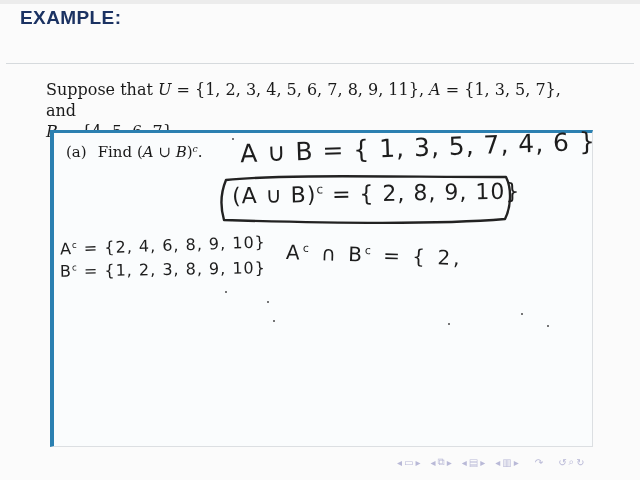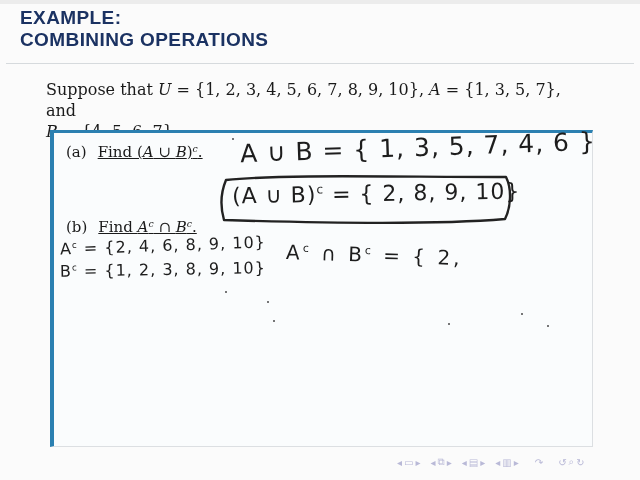--- a/index.html
+++ b/index.html
@@ -14,21 +14,21 @@
     font-size:19px;line-height:22px;color:#1b3262;letter-spacing:0.4px;
   }
   .title-rule{position:absolute;left:6px;right:6px;top:63px;height:1px;background:#d6dadd;}
   .intro{position:absolute;left:46px;top:79px;width:530px;font-size:16px;line-height:21px;}
   .example-box{
     position:absolute;left:50px;top:130px;width:538px;height:313px;
     background:#fafcfd;
     border-top:3px solid #2b80b1;border-left:4px solid #2b80b1;
     border-right:1px solid #dcdfe2;border-bottom:1px solid #dcdfe2;
   }
-  .item{position:absolute;font-size:15px;white-space:nowrap;text-decoration:underline;}
+  .item{position:absolute;font-size:15px;white-space:nowrap;}
   .item-label{display:inline-block;margin-right:11px;}
   .seg-it{font-style:italic;}
   .seg-sup{font-size:0.62em;vertical-align:0.55em;font-style:italic;}
   .hw{
     position:absolute;font-family:"DejaVu Sans",sans-serif;color:#1d1d1d;
     white-space:nowrap;letter-spacing:1px;
   }
   .seg-hwsup{font-size:0.55em;vertical-align:0.7em;}
   .hw-a1{left:240px;top:133px;font-size:25px;transform:rotate(-2deg);}
   .hw-a2{left:232px;top:181px;font-size:22px;transform:rotate(-1deg);}
@@ -49,36 +49,32 @@
   .navbar span:nth-child(14){margin-left:13px;}
 </style>
 </head>
 <body>
 
 <div class="slide">
   <div class="top-strip"></div>
 
   <h1 class="slide-title">
     <span>EXAMPLE:</span><br>
-    <span>COMBINING OPERATIONS</span>
   </h1>
   <div class="title-rule"></div>
 
   <div class="intro">
-    <div><span class="seg-rm">Suppose that </span><span class="seg-it">U</span><span class="seg-rm"> = {1, 2, 3, 4, 5, 6, 7, 8, 9, 10}, </span><span class="seg-it">A</span><span class="seg-rm"> = {1, 3, 5, 7}, and</span></div>
+    <div><span class="seg-rm">Suppose that </span><span class="seg-it">U</span><span class="seg-rm"> = {1, 2, 3, 4, 5, 6, 7, 8, 9, 11}, </span><span class="seg-it">A</span><span class="seg-rm"> = {1, 3, 5, 7}, and</span></div>
     <div><span class="seg-it">B</span><span class="seg-rm"> = {4, 5, 6, 7}.</span></div>
   </div>
 
   <div class="example-box"></div>
 
   <div class="item" style="left:66px;top:143px;">
     <span class="item-label">(a)</span><span><span class="seg-rm">Find (</span><span class="seg-it">A</span><span class="seg-rm"> ∪ </span><span class="seg-it">B</span><span class="seg-rm">)</span><span class="seg-sup">c</span><span class="seg-rm">.</span></span>
-  </div>
-  <div class="item" style="left:66px;top:218px;">
-    <span class="item-label">(b)</span><span><span class="seg-rm">Find </span><span class="seg-it">A</span><span class="seg-sup">c</span><span class="seg-rm"> ∩ </span><span class="seg-it">B</span><span class="seg-sup">c</span><span class="seg-rm">.</span></span>
   </div>
 
   <div class="hw hw-a1"><span class="seg-hw">A ∪ B = { 1, 3, 5, 7, 4, 6 }</span></div>
 
   <svg class="hw-box-svg" width="304" height="60" viewBox="0 0 304 60">
     <path d="M 13 11 C 70 5, 180 8, 293 8 C 299 20, 298 38, 292 50 C 210 57, 75 53, 11 51 C 7 37, 8 23, 13 11 Z" fill="none" stroke="#222222" stroke-width="2.4" stroke-linecap="round" stroke-linejoin="round"></path>
   </svg>
   <div class="hw hw-a2"><span class="seg-hw">(A ∪ B)</span><span class="seg-hwsup">c</span><span class="seg-hw"> = { 2, 8, 9, 10}</span></div>
 
   <div class="hw hw-b1"><span class="seg-hw">A</span><span class="seg-hwsup">c</span><span class="seg-hw"> = {2, 4, 6, 8, 9, 10}</span></div>

